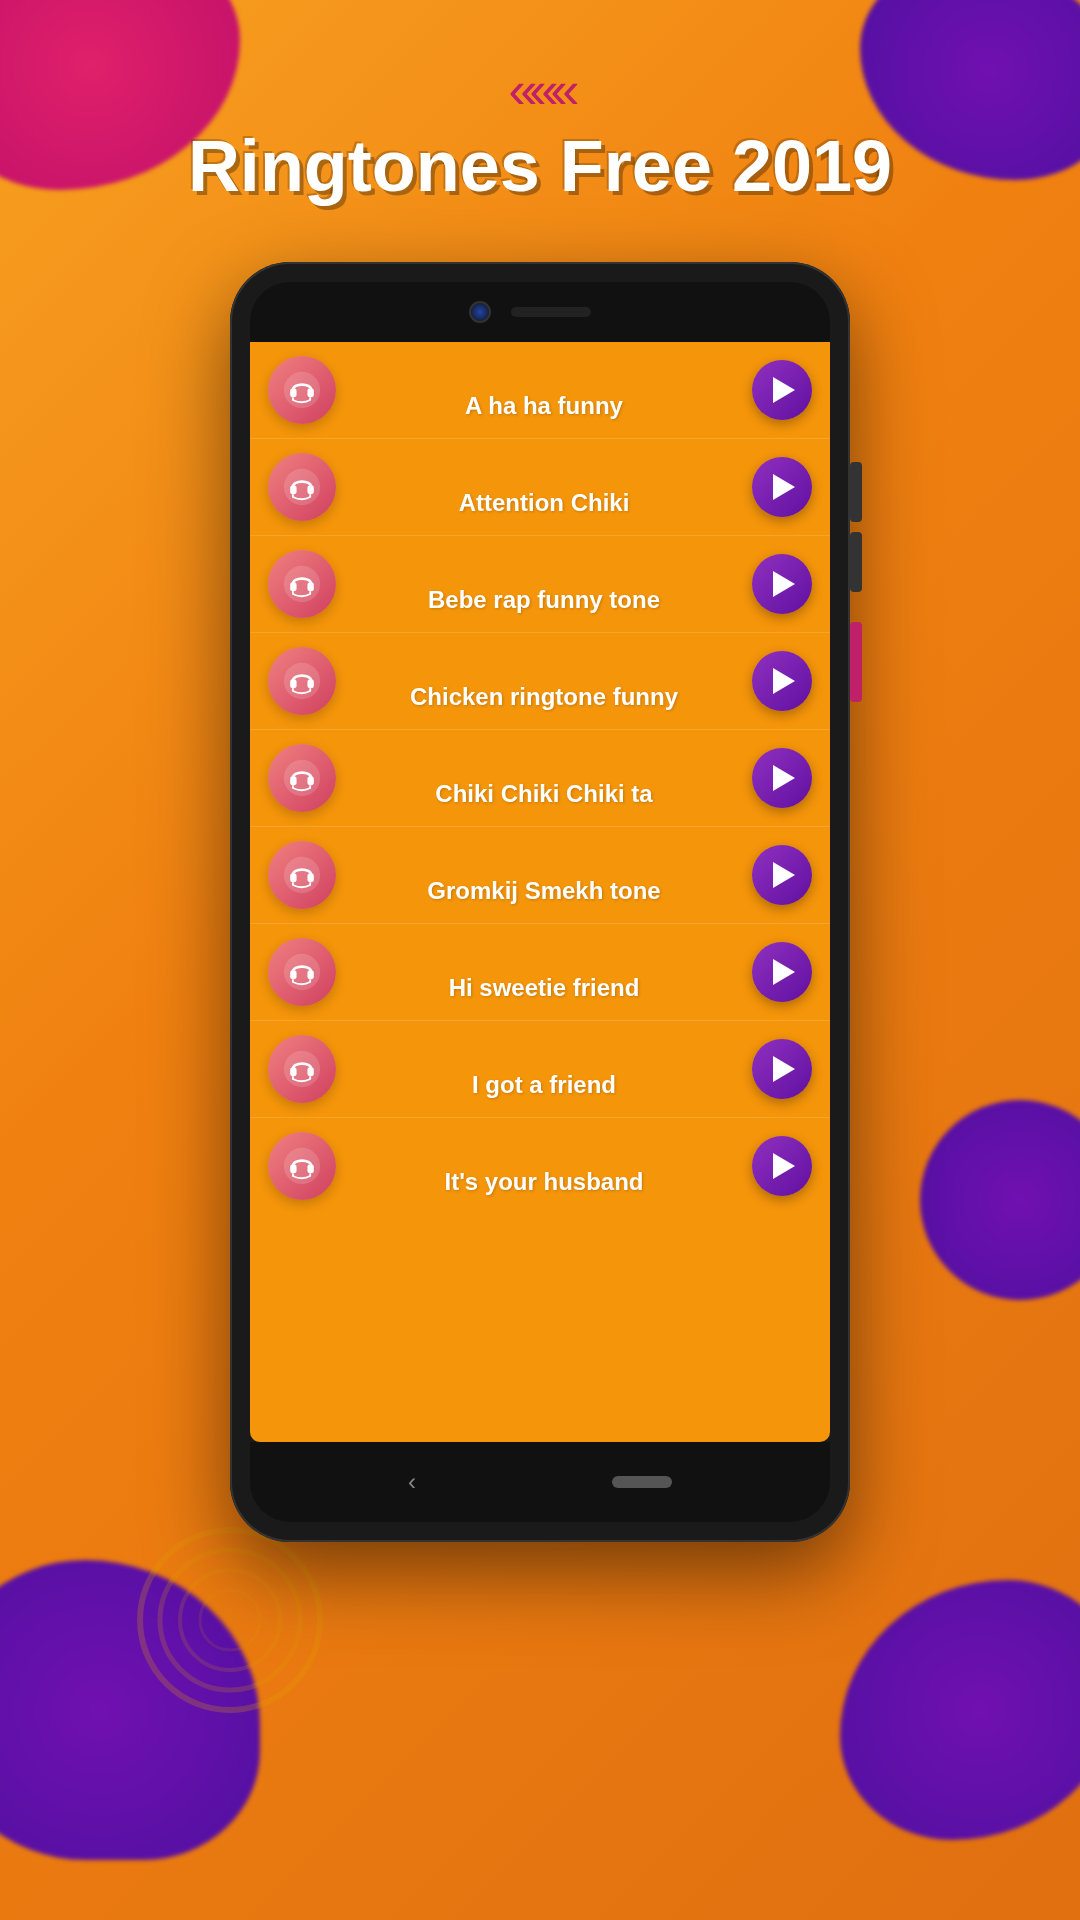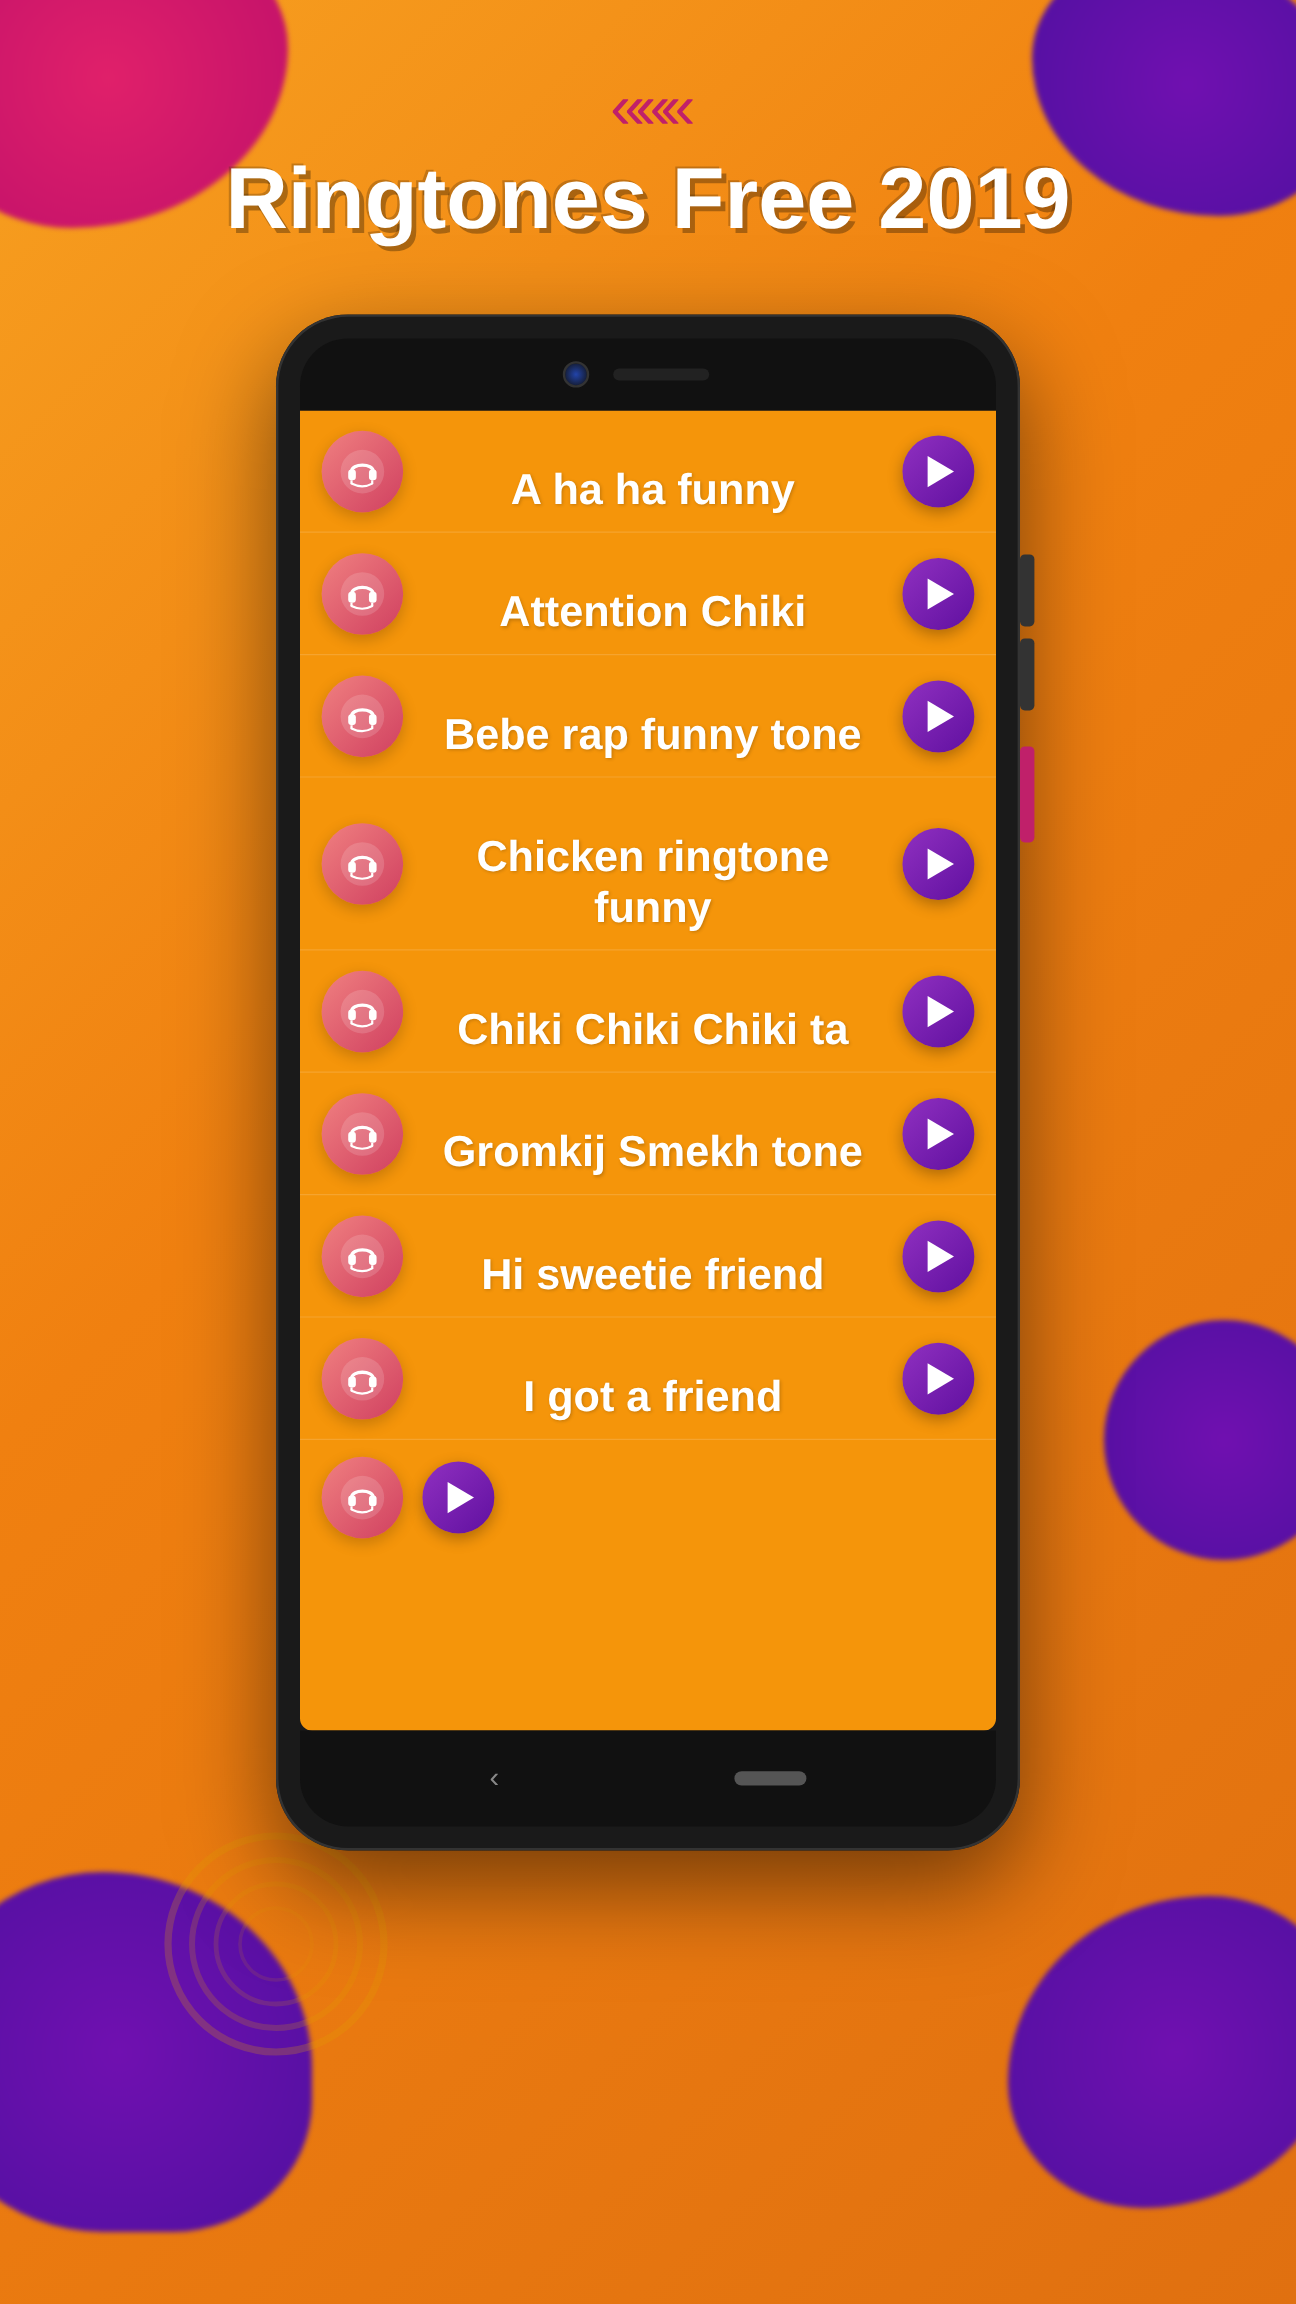--- a/index.html
+++ b/index.html
@@ -198,21 +198,21 @@
       background: linear-gradient(135deg, #f08080, #d04060);
       display: flex;
       align-items: center;
       justify-content: center;
       flex-shrink: 0;
       box-shadow: 0 4px 12px rgba(0,0,0,0.2);
     }
 
     .ringtone-name {
       flex: 1;
-      font-size: 36px;
+      font-size: 24px;
       font-weight: 600;
       color: white;
       text-align: center;
       text-shadow: 1px 1px 3px rgba(0,0,0,0.2);
       margin-top: 31px;
     }
 
     .play-btn {
       width: 60px;
       height: 60px;
@@ -497,20 +497,21 @@
 
         <line x1="12" y1="30" x2="12" y2="33" stroke="white" stroke-width="2"></line>
 
         <rect x="28" y="20" width="7" height="10" rx="3" fill="white"></rect>
 
         <line x1="31" y1="30" x2="31" y2="33" stroke="white" stroke-width="2"></line>
 
         <path d="M12 33 Q22 38 31 33" stroke="white" stroke-width="2" fill="none" stroke-linecap="round"></path>
       </svg>
     </div>
+            <span class="ringtone-name">It's your husband</span>
             <div class="play-btn">
               <div class="play-triangle"></div>
             </div>
           </div>
         </div>
     </div>
 
     <div class="phone-bottom-bar">
       <span class="nav-back-btn">‹</span>
       <div class="nav-home-btn"></div>

